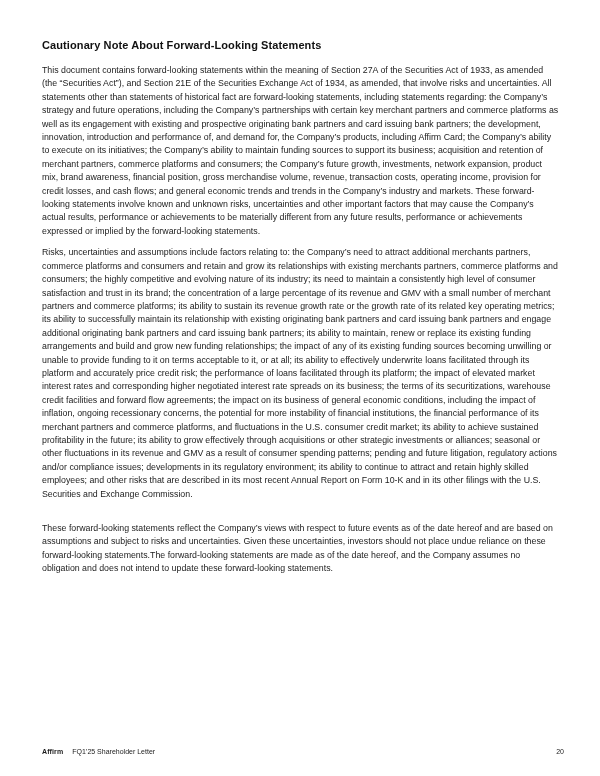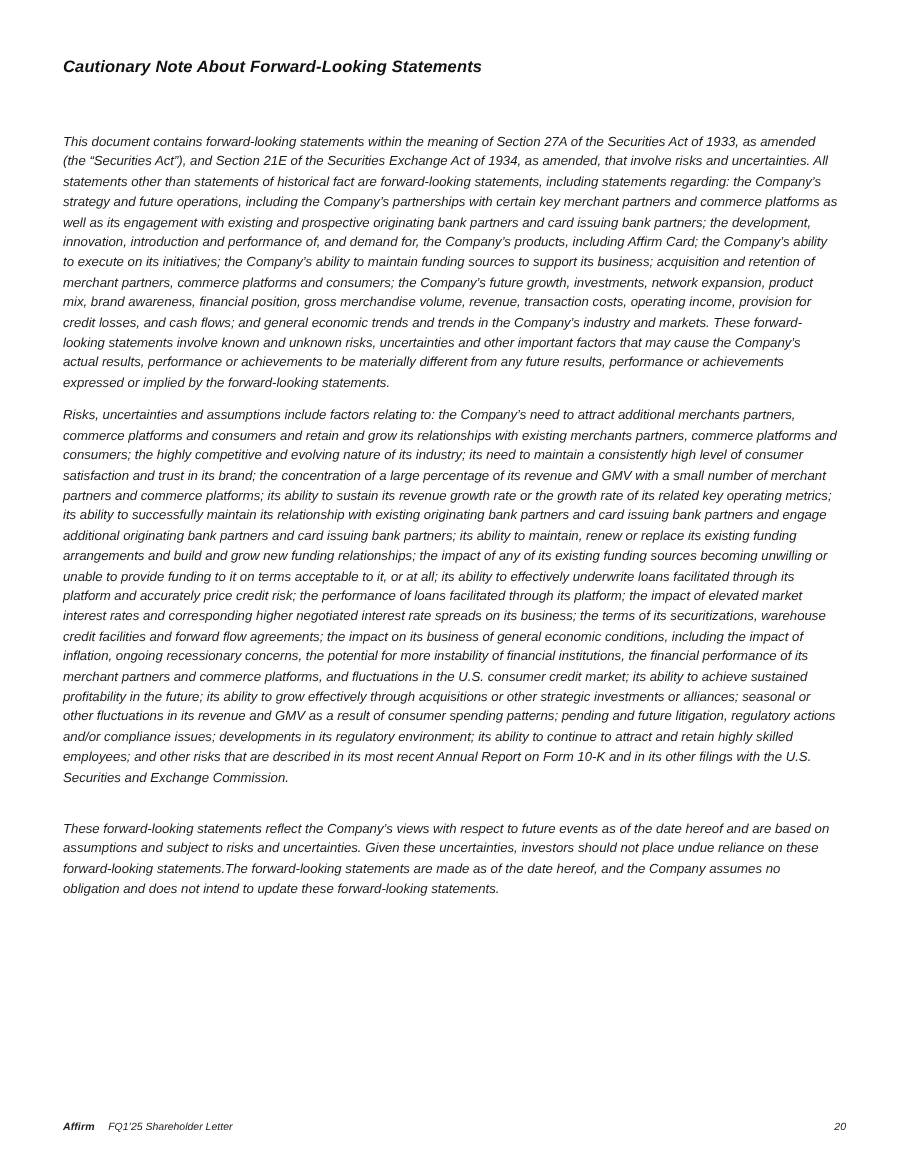--- a/index.html
+++ b/index.html
@@ -9,21 +9,20 @@
   }
   .page {
     position: relative;
     width: 600px;
     height: 776px;
     background: #ffffff;
     font-family: "Liberation Sans", sans-serif;
     color: #1b1b1b;
     overflow: hidden;
     box-sizing: border-box;
-    font-style: italic;
   }
   .content {
     position: absolute;
     left: 42px;
     top: 0;
     width: 517px;
   }
   .doc-title {
     margin: 0;
     padding-top: 39px;
@@ -32,21 +31,21 @@
     letter-spacing: 0.1px;
     color: #111111;
   }
   .body-paragraph {
     font-size: 8.8px;
     line-height: 13.4px;
     margin: 0;
     text-align: left;
     color: #1b1b1b;
   }
-  .p1 { margin-top: 37px; }
+  .p1 { margin-top: 13px; }
   .p2 { margin-top: 8px; }
   .p3 { margin-top: 21px; }
   .footer {
     position: absolute;
     left: 42px;
     right: 36px;
     top: 748px;
     display: flex;
     justify-content: space-between;
     align-items: baseline;

